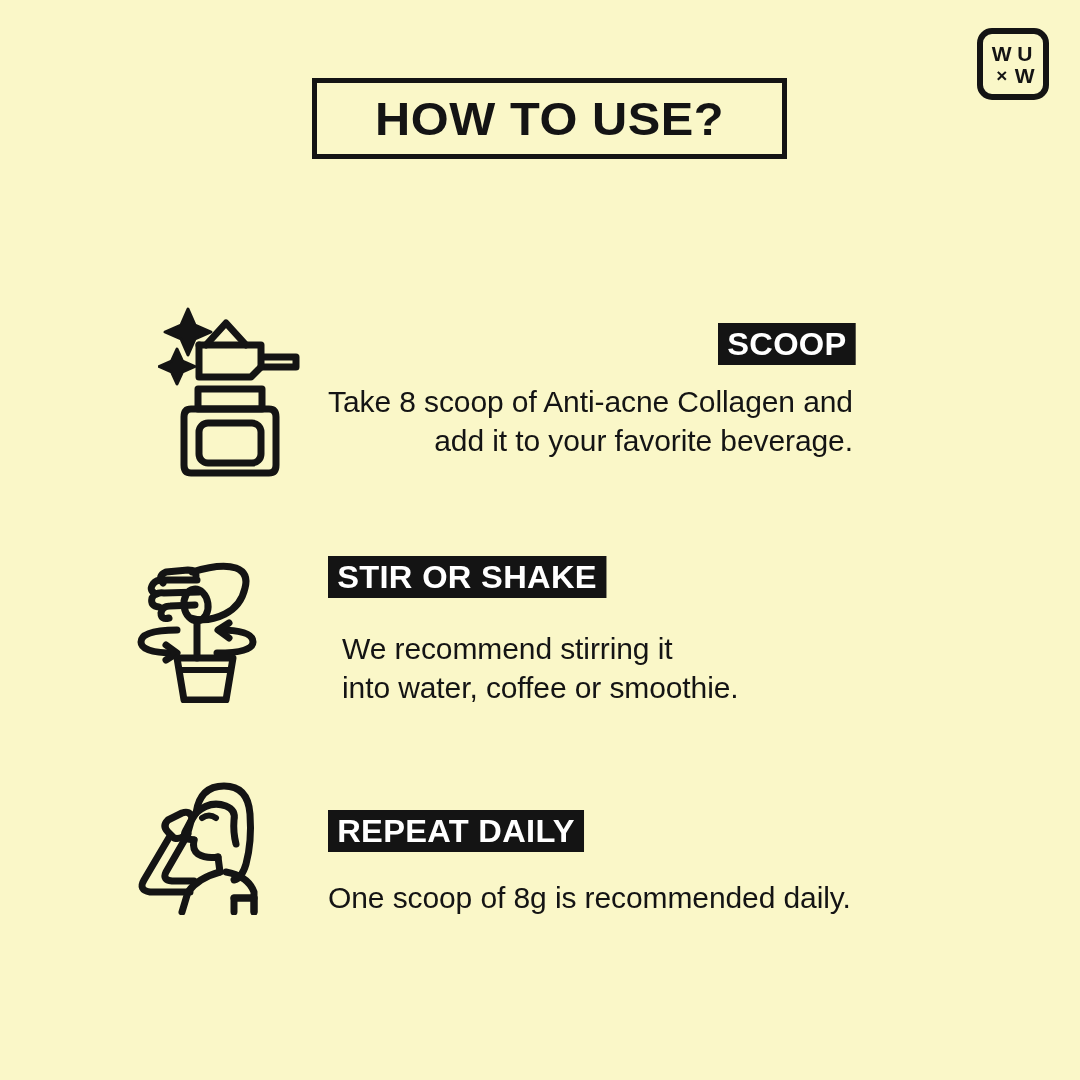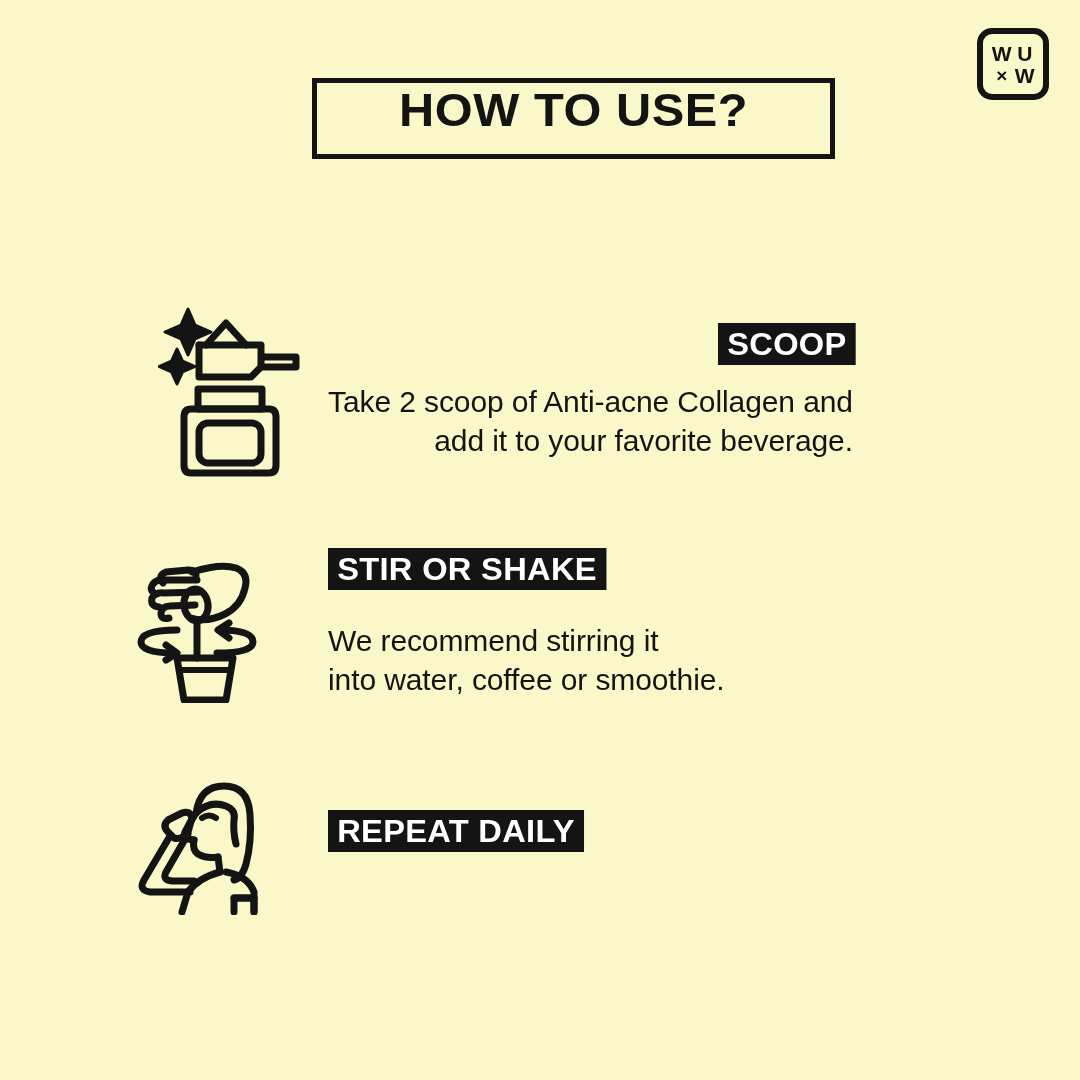--- a/index.html
+++ b/index.html
@@ -57,26 +57,26 @@
     justify-content: center;
     letter-spacing: -0.5px;
   }
   .logo-glyph.x-mark { font-size: 19px; }
 
   
   .title-box {
     position: absolute;
     left: 312px;
     top: 78px;
-    width: 523px;
+    width: 475px;
     height: 81px;
     box-sizing: border-box;
     border: 5px solid #141414;
     display: flex;
-    align-items: flex-start;
+    align-items: center;
     justify-content: center;
   }
   .title-text {
     font-family: "Liberation Sans", sans-serif;
     font-weight: 700;
     font-size: 46px;
     letter-spacing: 0.5px;
     color: #141414;
     white-space: nowrap;
     transform: scaleX(1.06);
@@ -129,22 +129,22 @@
   }
 
   
   #step-scoop        { top: 300px; }
   #step-scoop .step-icon { left: 158px; top: 5px; }
   #step-scoop .step-body { top: 23px; text-align: right; }
   #step-scoop .step-desc { margin-top: 17px; }
 
   #step-stir         { top: 548px; }
   #step-stir .step-icon  { left: 133px; top: 10px; }
-  #step-stir .step-body  { top: 0px; }
-  #step-stir .step-desc  { margin-top: 31px; }
+  #step-stir .step-body  { top: 8px; }
+  #step-stir .step-desc  { margin-top: 31px; margin-left: 14px; }
 
   #step-repeat       { top: 780px; }
   #step-repeat .step-icon { left: 130px; top: 0px; }
   #step-repeat .step-body { top: 30px; }
   #step-repeat .step-desc { margin-top: 26px; }
 </style>
 </head>
 <body>
 
 <div class="page">
@@ -179,21 +179,21 @@
 
           <path d="M40 84 L104 84 L104 104 L40 104 Z"></path>
 
           <path d="M33 104 L111 104 Q118 104 118 112 L118 160 Q118 168 111 168 L33 168 Q26 168 26 160 L26 112 Q26 104 33 104 Z"></path>
 
           <rect x="41" y="118" width="62" height="40" rx="9"></rect>
         </svg>
       </span>
       <div class="step-body">
         <span class="step-badge">SCOOP</span>
-        <p class="step-desc">Take 2 scoop of Anti-acne Collagen and
+        <p class="step-desc">Take 8 scoop of Anti-acne Collagen and
 add it to your favorite beverage.</p>
       </div>
     </div>
 
     <div class="step" id="step-stir">
       <span class="step-icon">
         <svg width="150" height="145" viewBox="0 0 150 145" fill="none" stroke="#141414" stroke-width="7" stroke-linecap="round" stroke-linejoin="round">
 
           <path d="M30 25 Q24 18 33 14 L55 12 Q63 12 63 18"></path>
           <path d="M24 36 Q15 33 20 26 Q24 21 33 22 L64 22"></path>
@@ -244,17 +244,18 @@
           <path d="M58 54 L36 92 Q32 100 42 101 L64 101"></path>
 
           <path d="M90 92 Q68 98 58 112 L52 132"></path>
           <path d="M96 92 Q118 96 124 112 L124 132"></path>
           <path d="M124 132 L124 118 L104 118 L104 132"></path>
           <path d="M104 118 L124 118"></path>
         </svg>
       </span>
       <div class="step-body">
         <span class="step-badge">REPEAT DAILY</span>
+        <p class="step-desc">One scoop of 8g is recommended daily.</p>
       </div>
     </div>
 
   </div>
 </div>
 
 </body></html>

